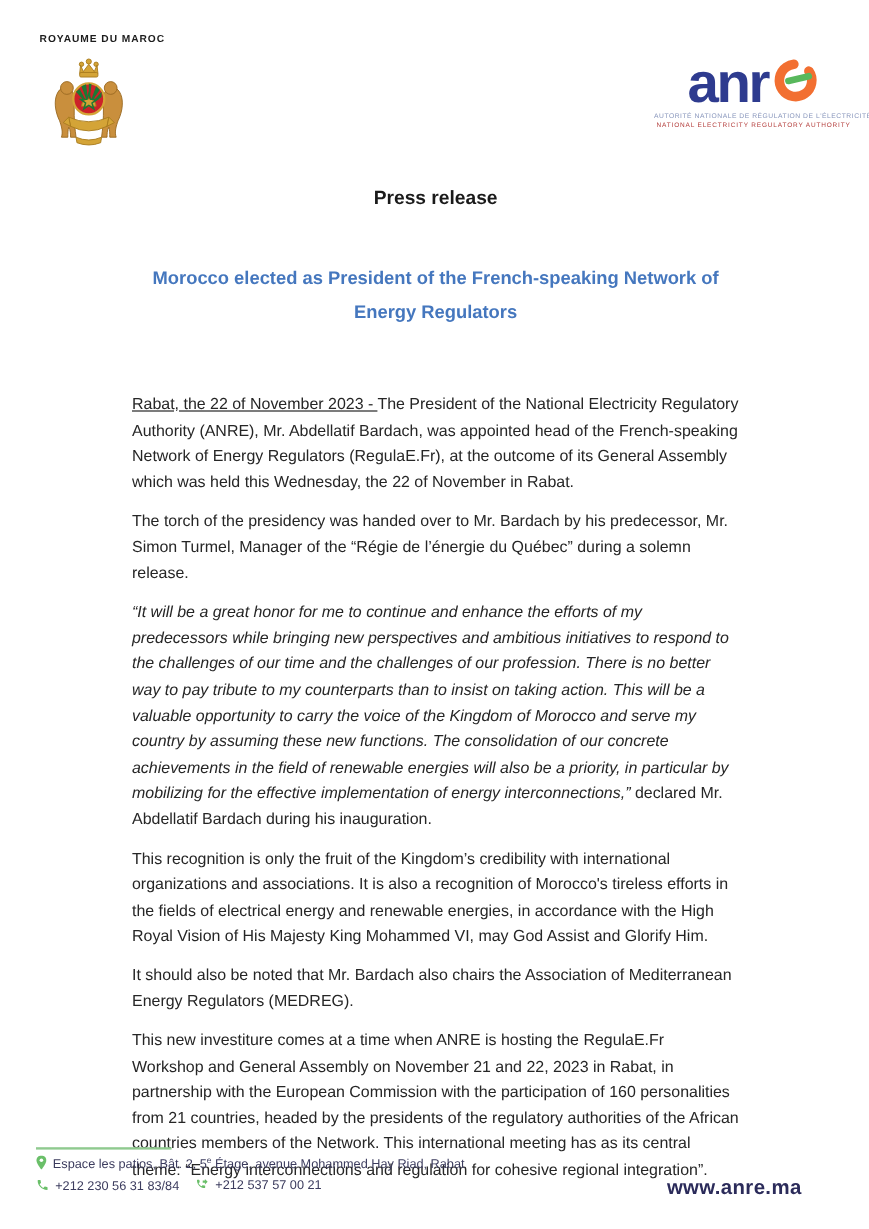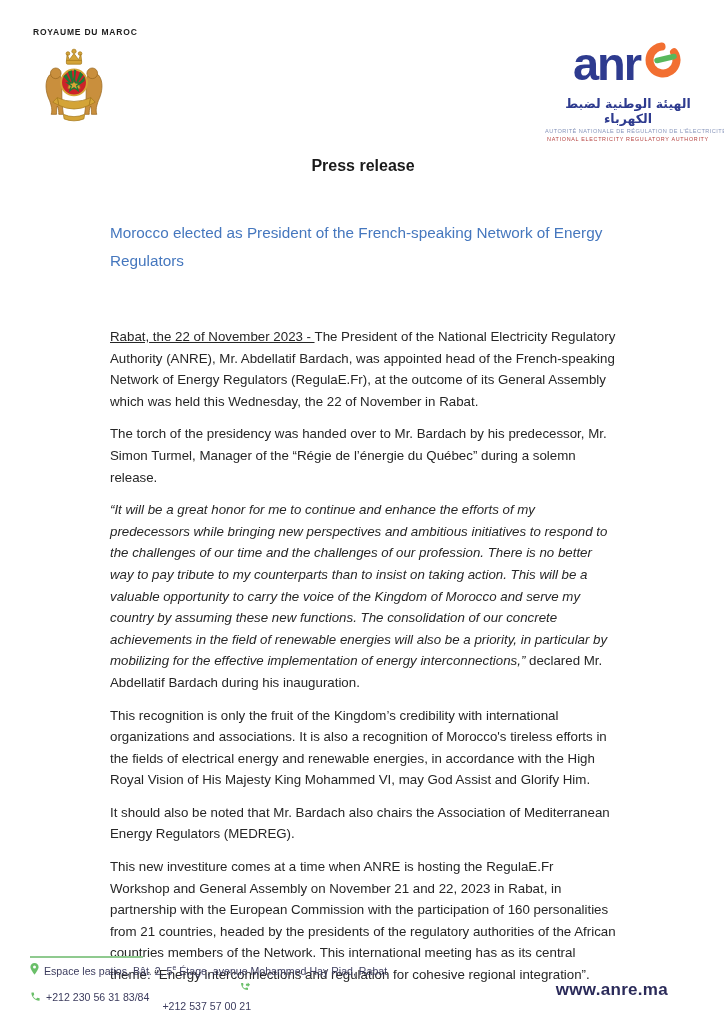--- a/index.html
+++ b/index.html
@@ -19,21 +19,21 @@
     font-size:8.5px; font-weight:bold; letter-spacing:0.8px;
     color:#1c1c1c; white-space:nowrap;
   }
   .coat { position:absolute; left:3px; top:20px; }
 
   .logo-block {
     position:absolute; left:545px; top:40px; width:166px;
     text-align:center;
   }
   .wordmark-row {
-    display:flex; justify-content:center;
+    display:flex; align-items:flex-end; justify-content:center;
     height:52px; line-height:1;
   }
   .wordmark {
     font-size:47px; font-weight:bold; letter-spacing:-2px;
     color:#2e3b8f;
   }
   .e-icon { margin-left:3px; margin-bottom:1px; }
   .logo-arabic {
     margin-top:4px; font-size:12.5px; font-weight:bold; color:#2e3b8f;
     direction:rtl; font-family:"DejaVu Sans", sans-serif; line-height:1.2;
@@ -49,21 +49,21 @@
 
   
   .content {
     position:absolute; left:110px; top:157px; width:506px;
   }
   .kicker {
     text-align:center; font-size:16px; font-weight:bold; color:#1a1a1a;
   }
   .doc-title {
     margin-top:44px;
-    font-size:15.3px; font-weight:normal;
+    text-align:center; font-size:15.3px; font-weight:bold;
     color:#4577be; line-height:28px;
   }
   .para {
     margin-top:51px;
     font-size:13.3px; line-height:21.6px; color:#262626;
     text-align:left;
   }
   .para + .para { margin-top:11px; }
   .u-lead { text-decoration:underline; }
   .quote-italic { font-style:italic; }
@@ -74,21 +74,21 @@
     border-top:2px solid #8fca8f;
   }
   .footer-line {
     position:absolute; left:30px;
     font-size:10.6px; color:#3c3c5e;
     display:flex; align-items:center; gap:5px; white-space:nowrap;
   }
   .footer-address { top:963px; }
   .footer-phones  { top:982px; }
   .footer-line sup { font-size:7px; vertical-align:super; }
-  .fax-group { margin-left:8px; display:flex; align-items:flex-end; gap:5px;flex-direction:column; }
+  .fax-group { margin-left:8px; display:flex; align-items:flex-start; gap:5px; }
   .website {
     position:absolute; right:56px; top:980px;
     font-size:17px; font-weight:bold; color:#2b2b5a;
     letter-spacing:0.3px;
   }
   .icon-svg { display:inline-block; flex:0 0 auto; }
 </style>
 </head>
 <body>
 
@@ -138,21 +138,20 @@
     <span class="wordmark">anr</span>
     <span class="e-icon icon-svg">
       <svg width="40" height="40" viewBox="0 0 40 40">
         <g transform="rotate(-35 20 20)">
           <circle cx="20" cy="20" r="13.5" fill="none" stroke="#f26f31" stroke-width="8" stroke-linecap="round" stroke-dasharray="70 14.8"></circle>
         </g>
         <line x1="14" y1="20.5" x2="31" y2="16.5" stroke="#58b85c" stroke-width="5.5" stroke-linecap="round"></line>
       </svg>
     </span>
   </div>
-  <div class="logo-arabic">الهيئة الوطنية لضبط الكهرباء</div>
   <div class="logo-french">AUTORITÉ NATIONALE DE RÉGULATION DE L'ÉLECTRICITÉ</div>
   <div class="logo-english">NATIONAL ELECTRICITY REGULATORY AUTHORITY</div>
 </div>
 
 <div class="content">
   <div class="kicker">Press release</div>
 
   <div class="doc-title">Morocco elected as President of the French-speaking Network of Energy Regulators</div>
 
   <p class="para"><span class="u-lead">Rabat, the 22 of November 2023 - </span><span>The President of the National Electricity Regulatory Authority (ANRE), Mr. Abdellatif Bardach, was appointed head of the French-speaking Network of Energy Regulators (RegulaE.Fr), at the outcome of its General Assembly which was held this Wednesday, the 22 of November in Rabat.</span></p>

